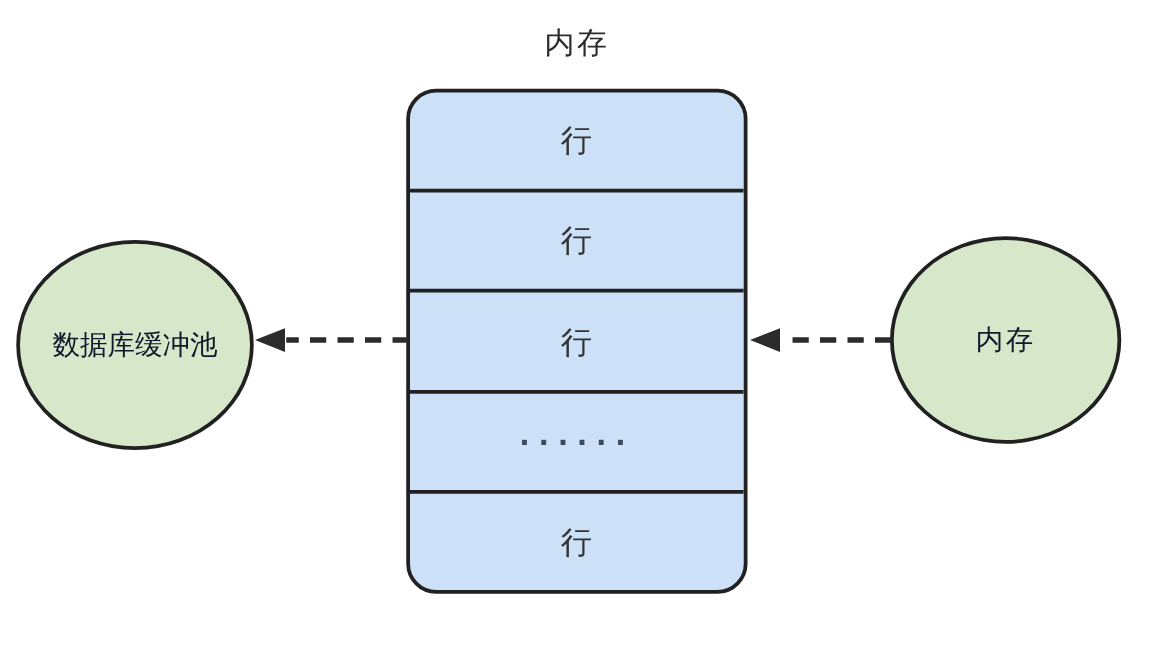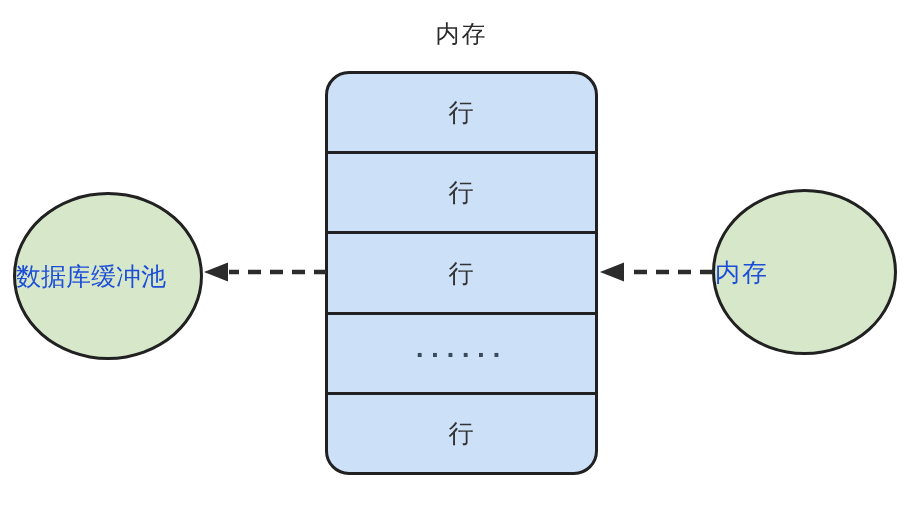--- a/index.html
+++ b/index.html
@@ -67,23 +67,23 @@
 
   
   .node {
     position: absolute;
     box-sizing: border-box;
     background: #d6e7ca;
     border: 3.5px solid #212121;
     border-radius: 50%;
     display: flex;
     align-items: center;
-    justify-content: flex-start;
-    font-size: 25px;
-    color: #1d4ed8;
+    justify-content: center;
+    font-size: 22px;
+    color: #0f172a;
     text-align: center;
   }
   .node--left {
     left: 13px;
     top: 192px;
     width: 190px;
     height: 168px;
   }
   .node--right {
     left: 712px;

